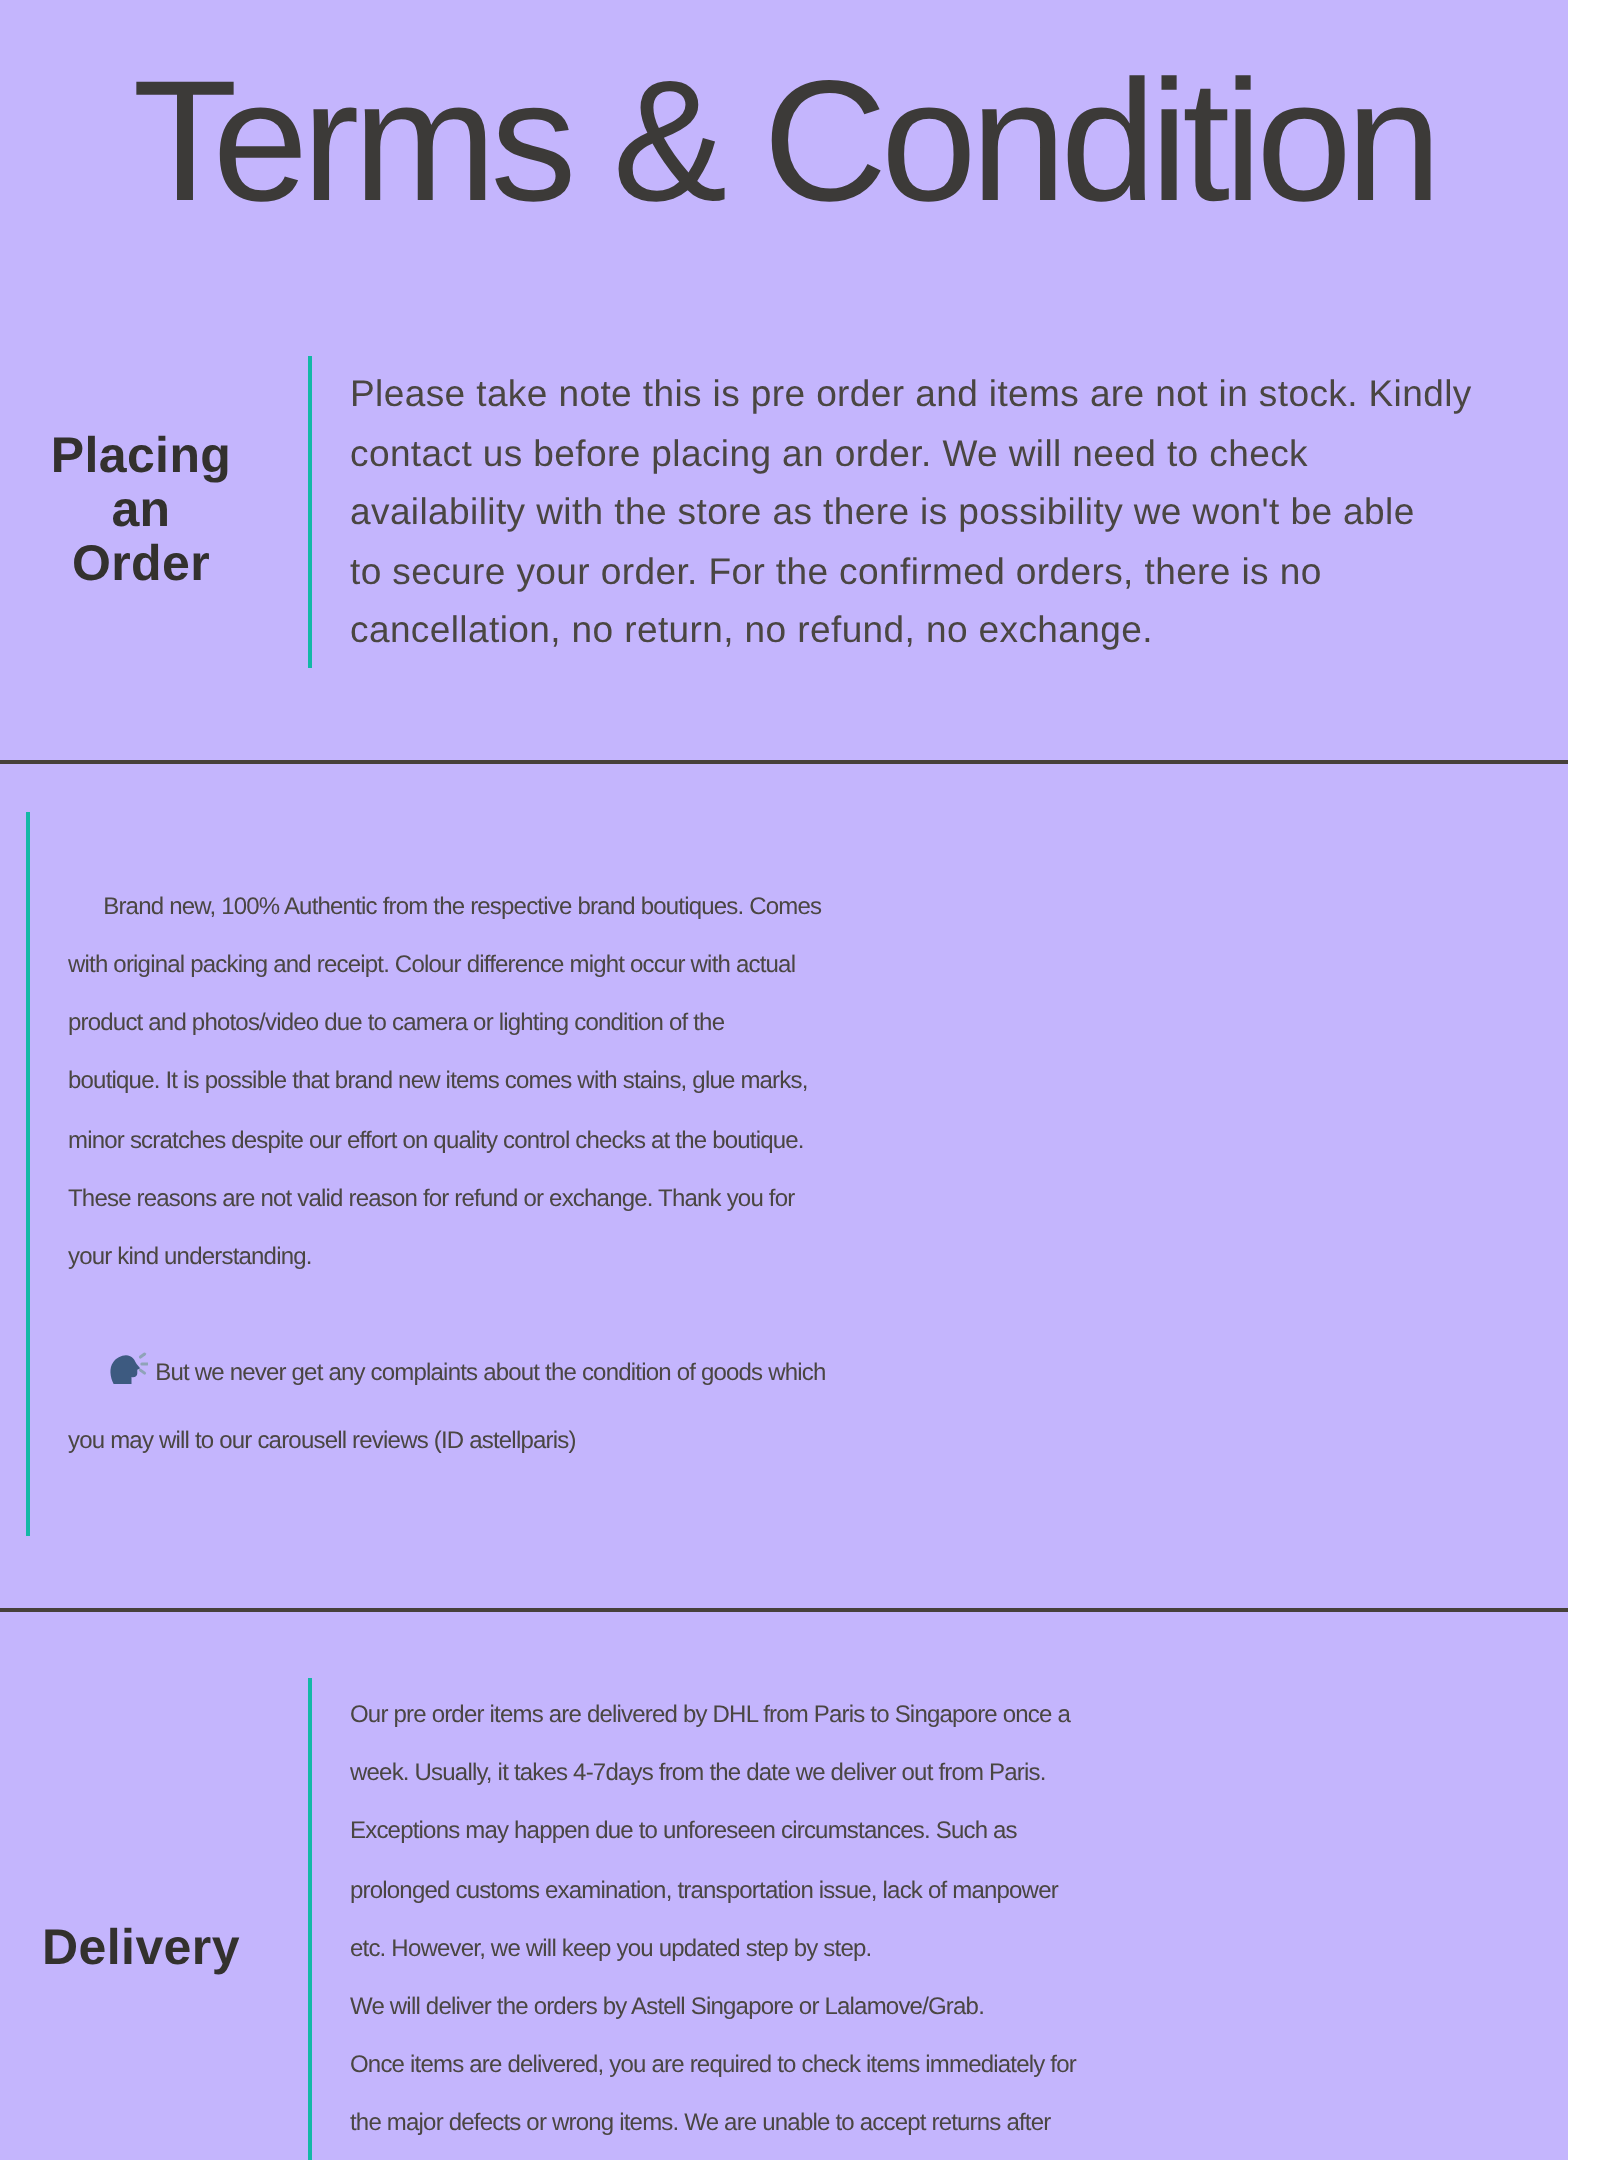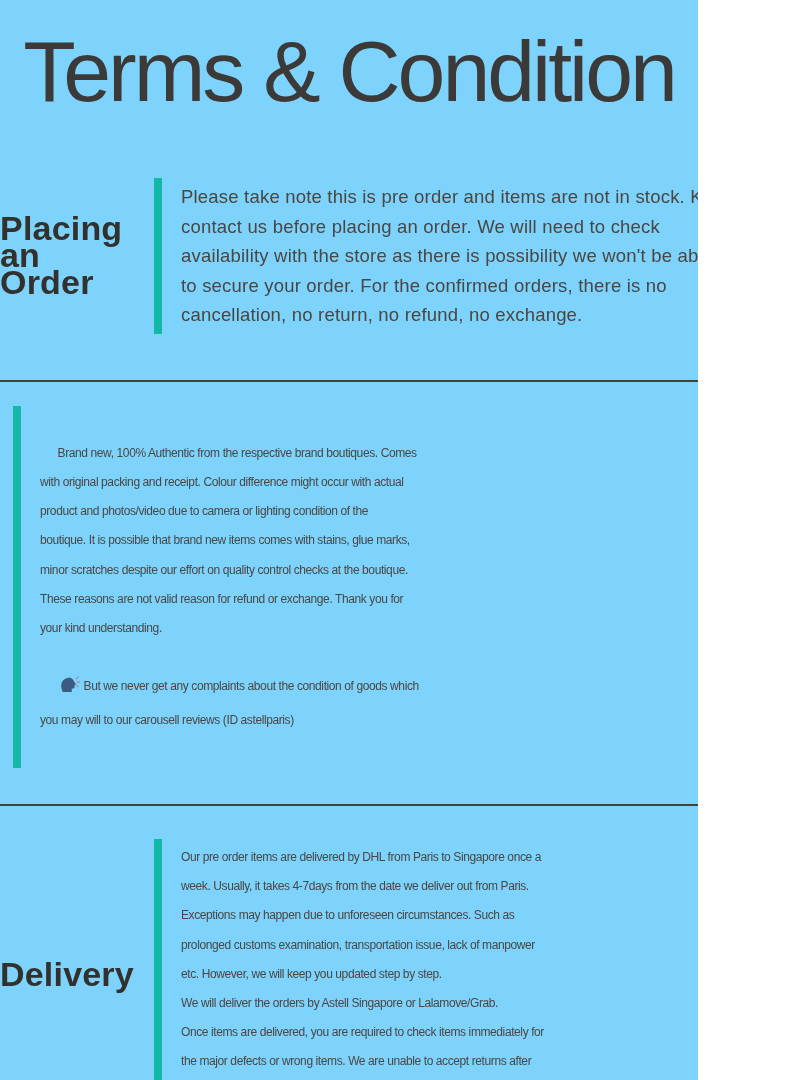--- a/index.html
+++ b/index.html
@@ -1,20 +1,20 @@
 <!DOCTYPE html>
 <html><head>
 <meta charset="utf-8">
 <style>
   html, body { margin: 0; padding: 0; }
   .page {
     position: relative;
-    width: 698px;
+    width: 784px;
     height: 1080px;
-    background: #7dd3fc;
+    background: #c4b5fd;
     overflow: hidden;
     font-family: "Liberation Sans", sans-serif;
     color: #4a4642;
   }
   .title {
     margin: 0;
     padding-top: 28px;
     height: 92px;
     text-align: center;
     font-size: 86px;
@@ -24,32 +24,32 @@
     color: #3c3a38;
     white-space: nowrap;
   }
   .section {
     display: flex;
     align-items: center;
   }
   .section-heading {
     width: 141px;
     flex: 0 0 141px;
-    text-align: left;
+    text-align: center;
     font-weight: bold;
-    font-size: 34px;
+    font-size: 25px;
     line-height: 27px;
     letter-spacing: 0.2px;
     color: #33312e;
     white-space: pre-line;
   }
   .section-body {
     flex: 1 1 auto;
     margin-left: 13px;
-    border-left: 8px solid #14b8a6;
+    border-left: 2px solid #14b8a6;
     padding: 4px 0 4px 19px;
     white-space: pre;
     overflow: hidden;
   }
   .section-1 { margin-top: 58px; }
   .section-1 .section-body {
     font-size: 18.5px;
     line-height: 29.5px;
     letter-spacing: 0.2px;
   }

